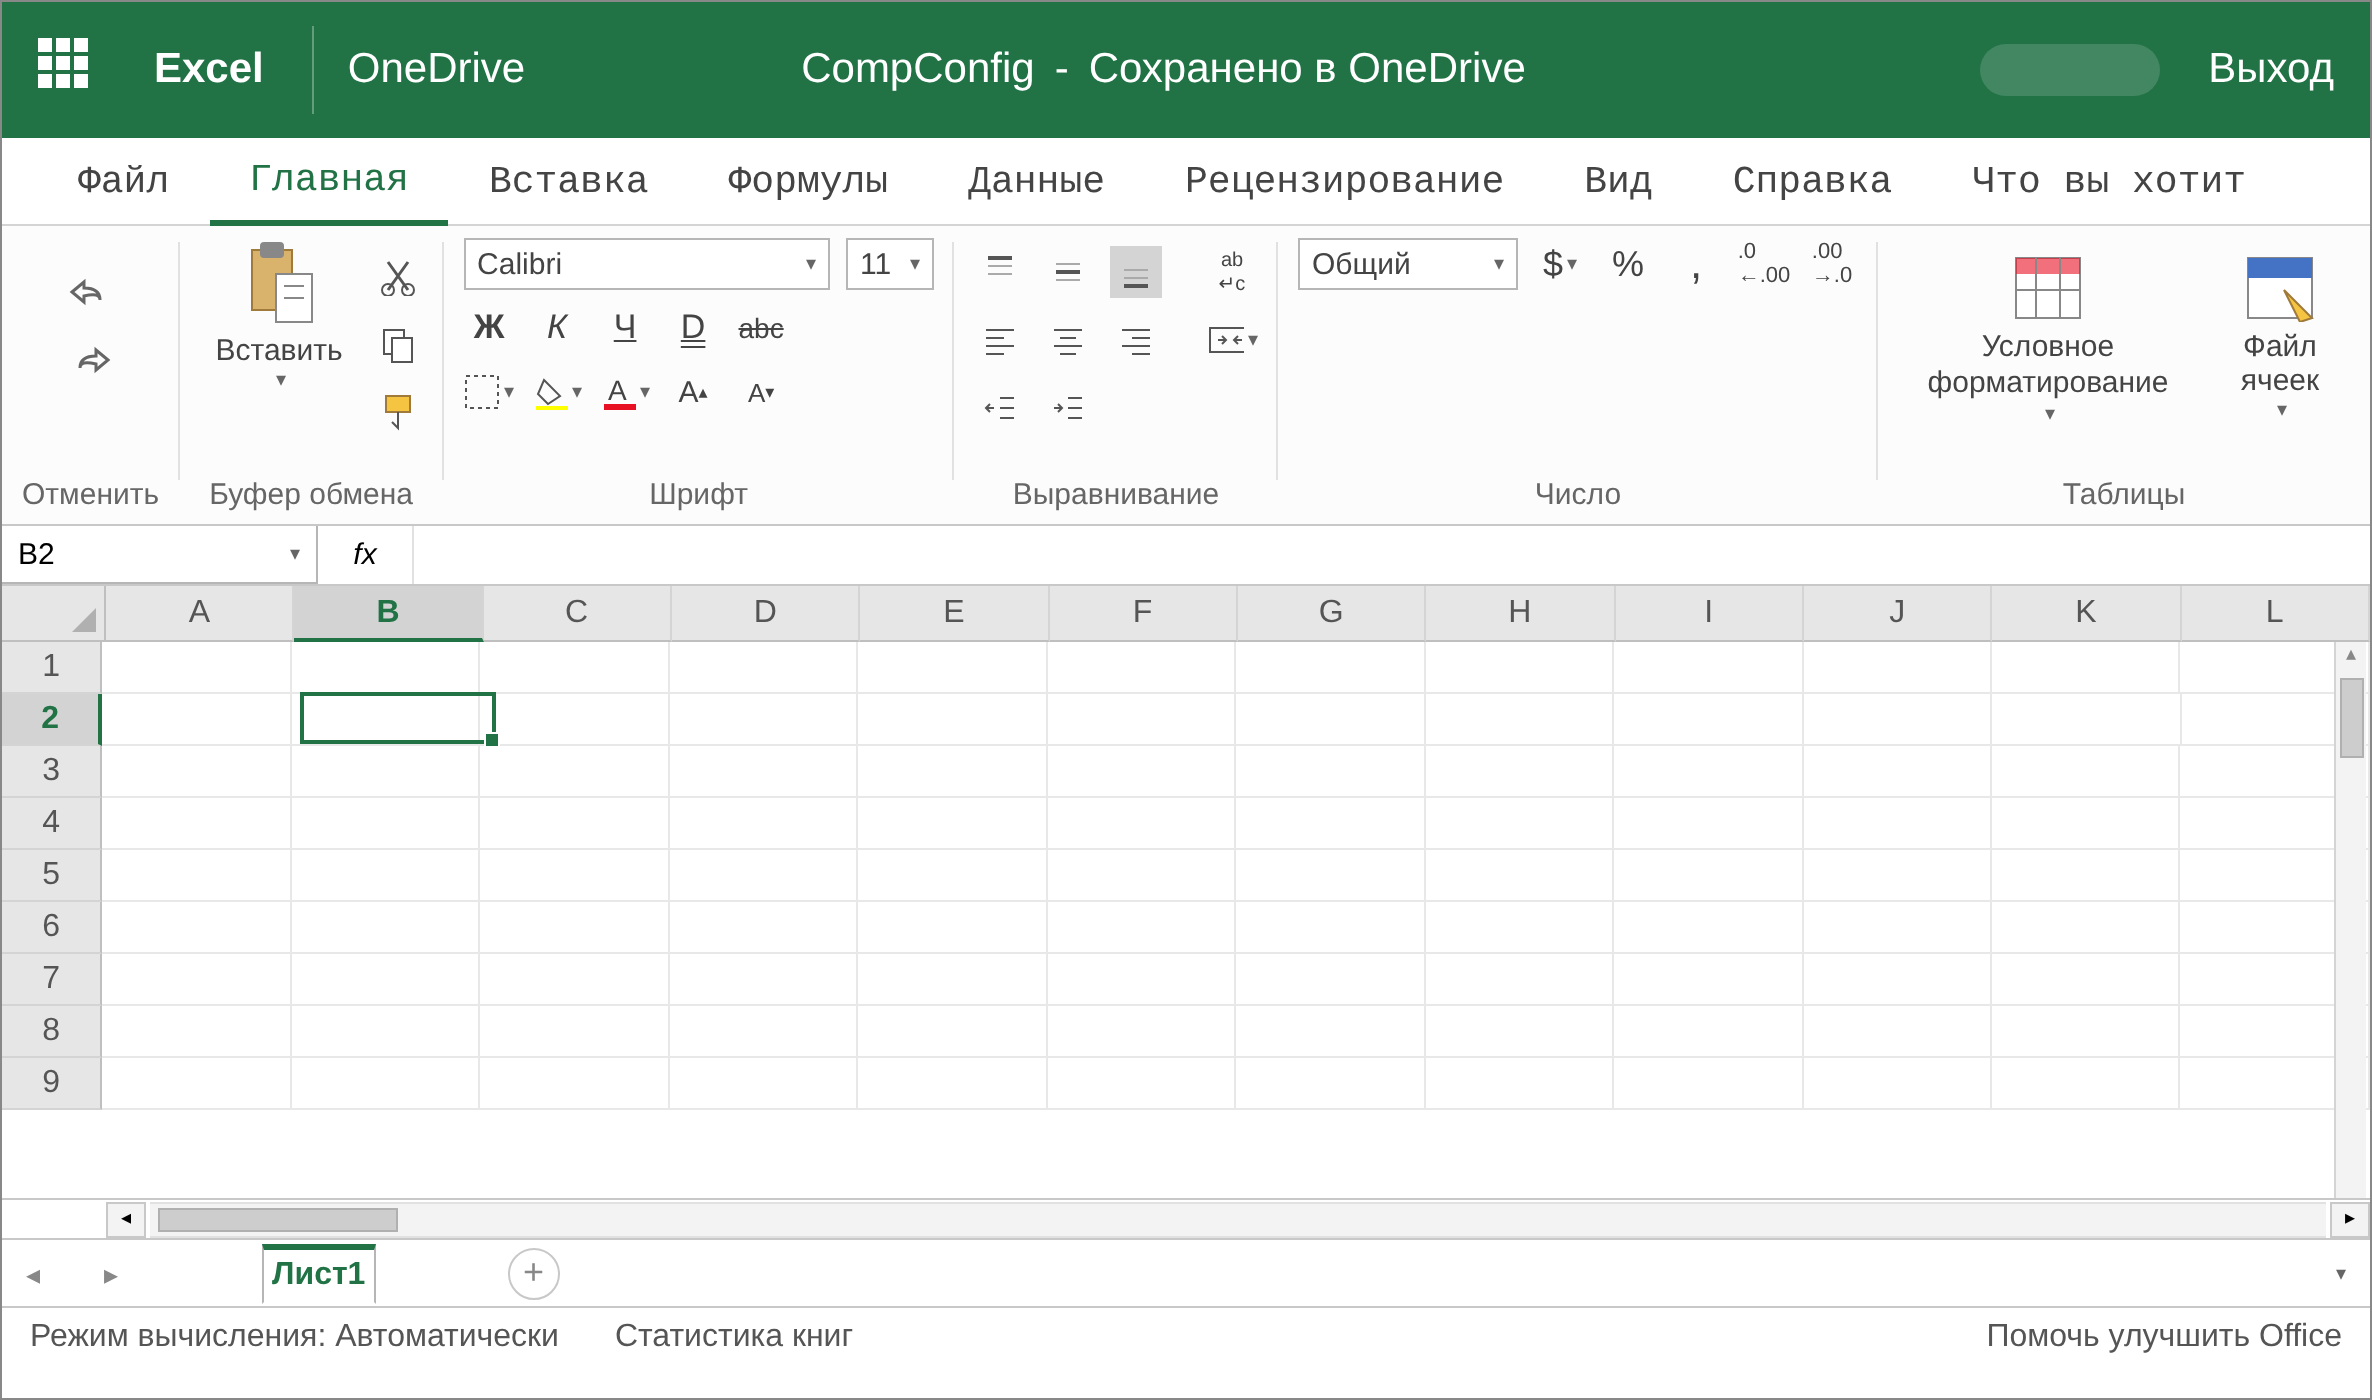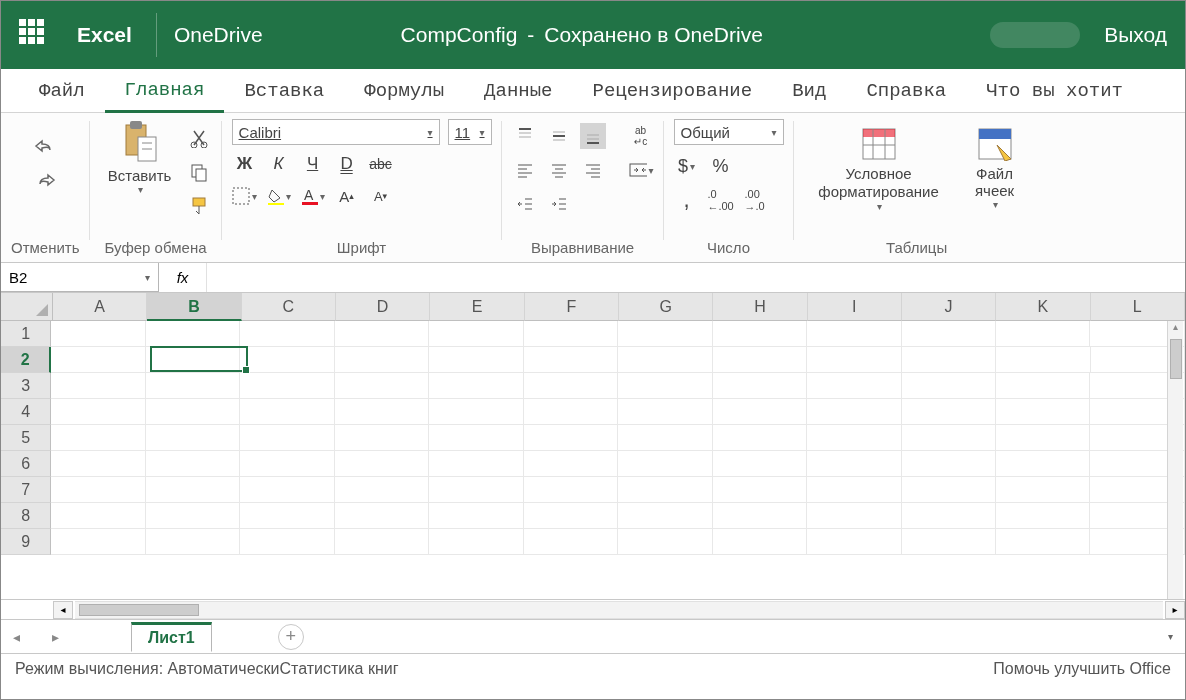--- a/index.html
+++ b/index.html
@@ -65,25 +65,25 @@
 .sel-cell::after { content:''; position:absolute; right:-4px; bottom:-4px; width:6px; height:6px; background:#217346; border:1px solid #fff; }
 
 
 .hscroll { height: 20px; border-top: 1px solid #c8c8c8; display: flex; align-items: center; }
 .hs-arrow { width: 20px; height: 18px; background: #f3f3f3; border: 1px solid #c8c8c8; font-size: 10px; text-align: center; line-height: 16px; cursor: pointer; }
 .hs-track { flex: 1; height: 18px; background: #f3f3f3; border-top: 1px solid #e1e1e1; border-bottom: 1px solid #e1e1e1; position: relative; margin: 0 2px; }
 .hs-thumb { position:absolute; left: 4px; top: 2px; width: 120px; height: 12px; background: #cdcdcd; border: 1px solid #b0b0b0; }
 
 .sheet-tabs { height: 34px; display: flex; align-items: center; padding-left: 12px; border-top: 1px solid #c8c8c8; gap: 6px; }
 .tab-nav { width: 46px; display: flex; justify-content: space-between; color: #888; font-size: 14px; }
-.sheet-tab { border: 1px solid #b6b6b6; border-top: 3px solid #b6b6b6; background: #fff; padding: 4px 16px; font-size: 16px; color: #217346; font-weight: 600; cursor: pointer; }
+.sheet-tab { border: 1px solid #b6b6b6; border-top: 3px solid #b6b6b6; background: #fff; padding: 4px 4px; font-size: 16px; color: #217346; font-weight: 600; cursor: pointer; }
 .sheet-tab.active { border-bottom-color: #fff; border-top-color: #217346; }
 .add-sheet { width: 26px; height: 26px; border: 1px solid #c8c8c8; border-radius: 50%; text-align: center; line-height: 22px; color: #888; font-size: 18px; margin-left: 60px; cursor: pointer; }
 
-.status { height: 30px; border-top: 1px solid #c8c8c8; display: flex; align-items: center; font-size: 16px; color: #555; padding: 0 14px; }
+.status { height: 30px; border-top: 1px solid #c8c8c8; display: flex; align-items: center; font-size: 16px; color: #555; padding: 0 14px; gap: 28px; }
 .status .right { margin-left: auto; }
 
 svg { display: block; }
 .btn-s { width: 26px; height: 26px; }
 </style>
 </head>
 <body>
 
 <div class="titlebar">
   <div class="waffle">
@@ -170,21 +170,21 @@
               <path d="M10 10 L10 18 L7 15" stroke="#555" fill="none"></path>
             </svg>
           </div>
       </div>
     </div>
     <div class="group-label">Буфер обмена</div>
   </div>
 
   <div class="group" style="width:280px;">
     <div class="group-body" style="flex-direction:column; gap:6px; width:100%;">
-      <div class="row-stack" style="width:100%;text-decoration:underline;">
+      <div class="row-stack" style="width:100%;">
         <div class="select-like" style="flex:1;">
             <span>Calibri</span>
             <span class="caret">▾</span>
           </div>
         <div class="select-like" style="width:44px;">
             <span>11</span>
             <span class="caret">▾</span>
           </div>
       </div>
       <div class="row-stack" style="font-size:17px;">
@@ -300,21 +300,21 @@
               <line x1="10" y1="10" x2="17" y2="10" stroke="#555"></line>
               <line x1="10" y1="15" x2="17" y2="15" stroke="#555"></line>
             </svg>
           </div>
       </div>
     </div>
     <div class="group-label">Выравнивание</div>
   </div>
 
   <div class="group">
-    <div class="group-body" style="flex-direction:column; gap:8px;">
+    <div class="group-body" style="flex-direction:row; gap:8px;">
       <div class="select-like" style="width:110px;">
           <span>Общий</span>
           <span class="caret">▾</span>
         </div>
       <div class="row-stack" style="font-size:18px;">
         <div class="icon-btn btn-s">$<span class="caret">▾</span></div>
         <div class="icon-btn btn-s">%</div>
       </div>
       <div class="row-stack" style="font-size:18px;">
         <div class="icon-btn btn-s" style="font-size:22px;">,</div>

